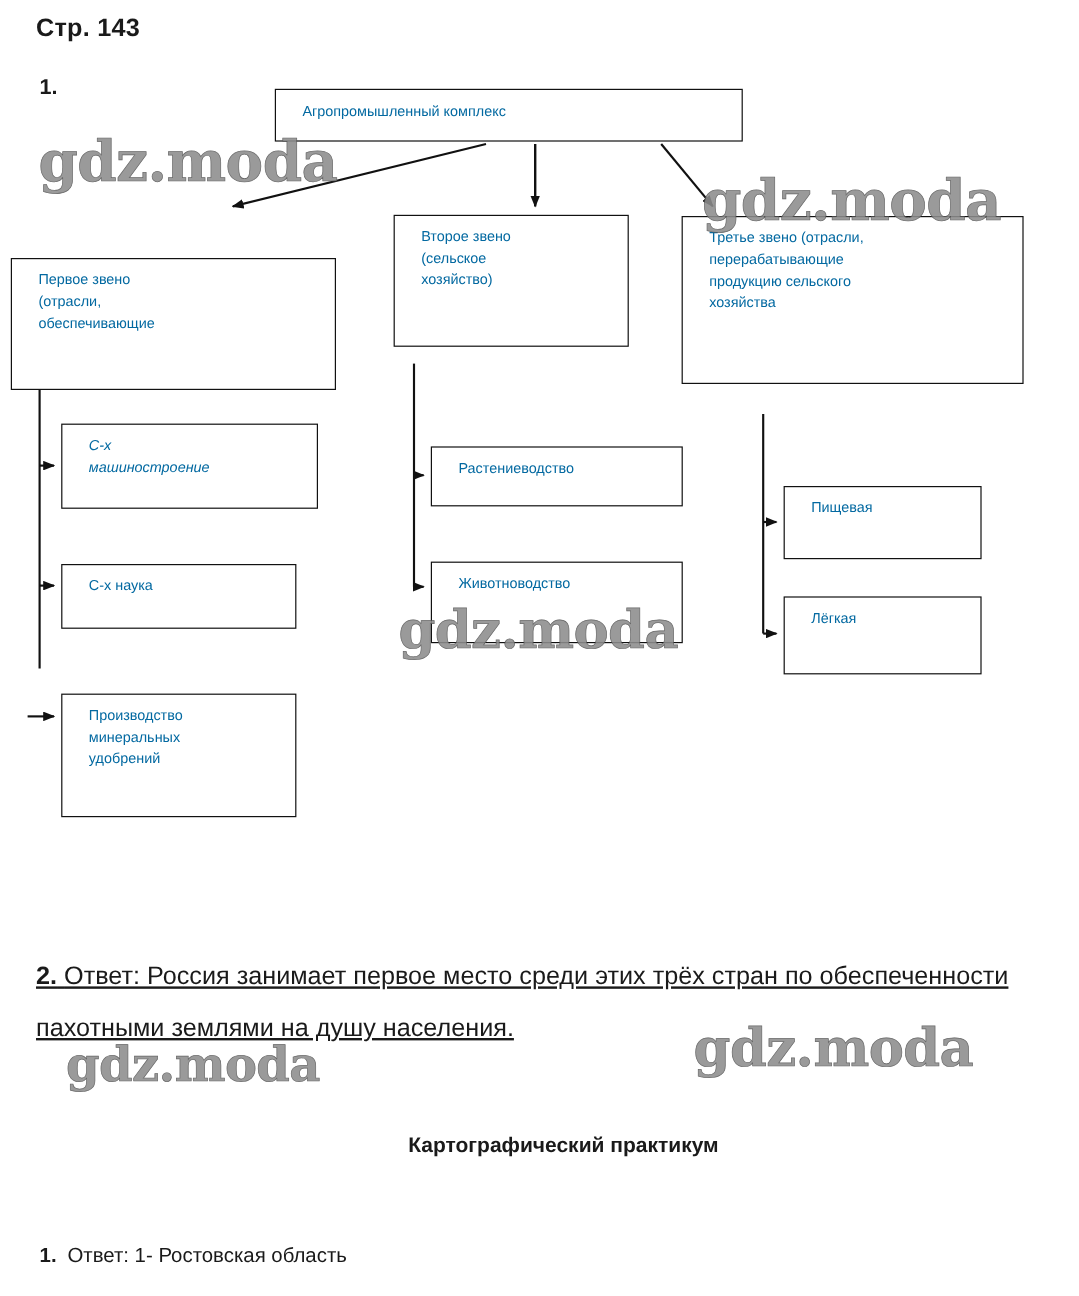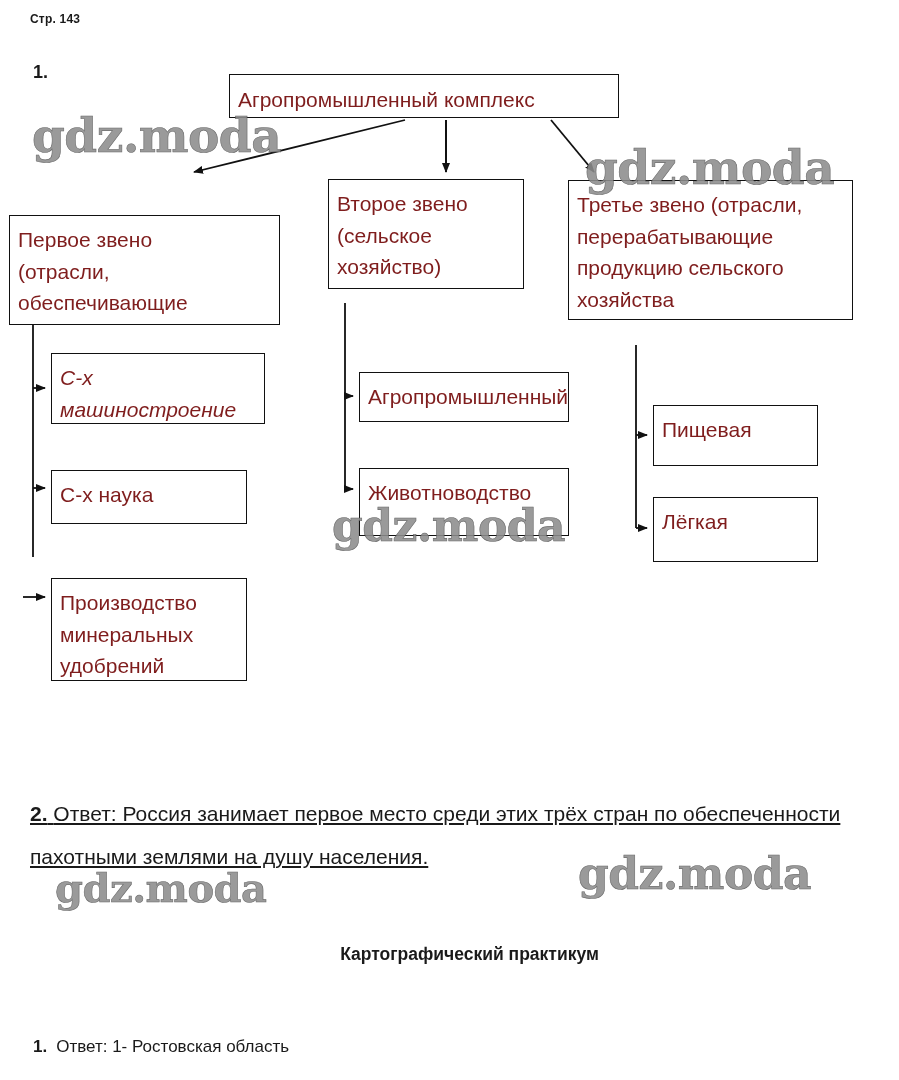--- a/index.html
+++ b/index.html
@@ -14,43 +14,43 @@
     font-family: "Liberation Sans", sans-serif;
     color: #1a1a1a;
     overflow: hidden;
   }
 
   
   #page-label {
     position: absolute;
     left: 30px;
     top: 12px;
-    font-size: 12px;
+    font-size: 21px;
     font-weight: bold;
     letter-spacing: 0.2px;
   }
 
   #item-1-number {
     position: absolute;
     left: 33px;
     top: 62px;
     font-size: 18px;
     font-weight: bold;
   }
 
   
   .dbox {
     position: absolute;
     box-sizing: border-box;
     border: 1.4px solid #111;
     background: #ffffff;
-    font-size: 21px;
+    font-size: 12px;
     line-height: 1.5;
-    padding: 8px 10px 6px 8px;
-    color: #7f1d1d;
+    padding: 8px 10px 6px 22px;
+    color: #0369a1;
     white-space: pre-line;
   }
 
   
   #box-root {
     left: 229px; top: 74px; width: 390px; height: 44px;
     padding-top: 9px;
   }
 
   
@@ -180,21 +180,21 @@
 
 <div class="dbox" id="box-agri-machinery">С-х
 машиностроение</div>
 
 <div class="dbox" id="box-agri-science">С-х наука</div>
 
 <div class="dbox" id="box-fertilizers">Производство
 минеральных
 удобрений</div>
 
-<div class="dbox" id="box-crop">Агропромышленный</div>
+<div class="dbox" id="box-crop">Растениеводство</div>
 
 <div class="dbox" id="box-livestock">Животноводство</div>
 
 <div class="dbox" id="box-food">Пищевая</div>
 
 <div class="dbox" id="box-light">Лёгкая</div>
 
 <div class="wm" id="wm-1">gdz.moda</div>
 <div class="wm" id="wm-2">gdz.moda</div>
 <div class="wm" id="wm-3">gdz.moda</div>

